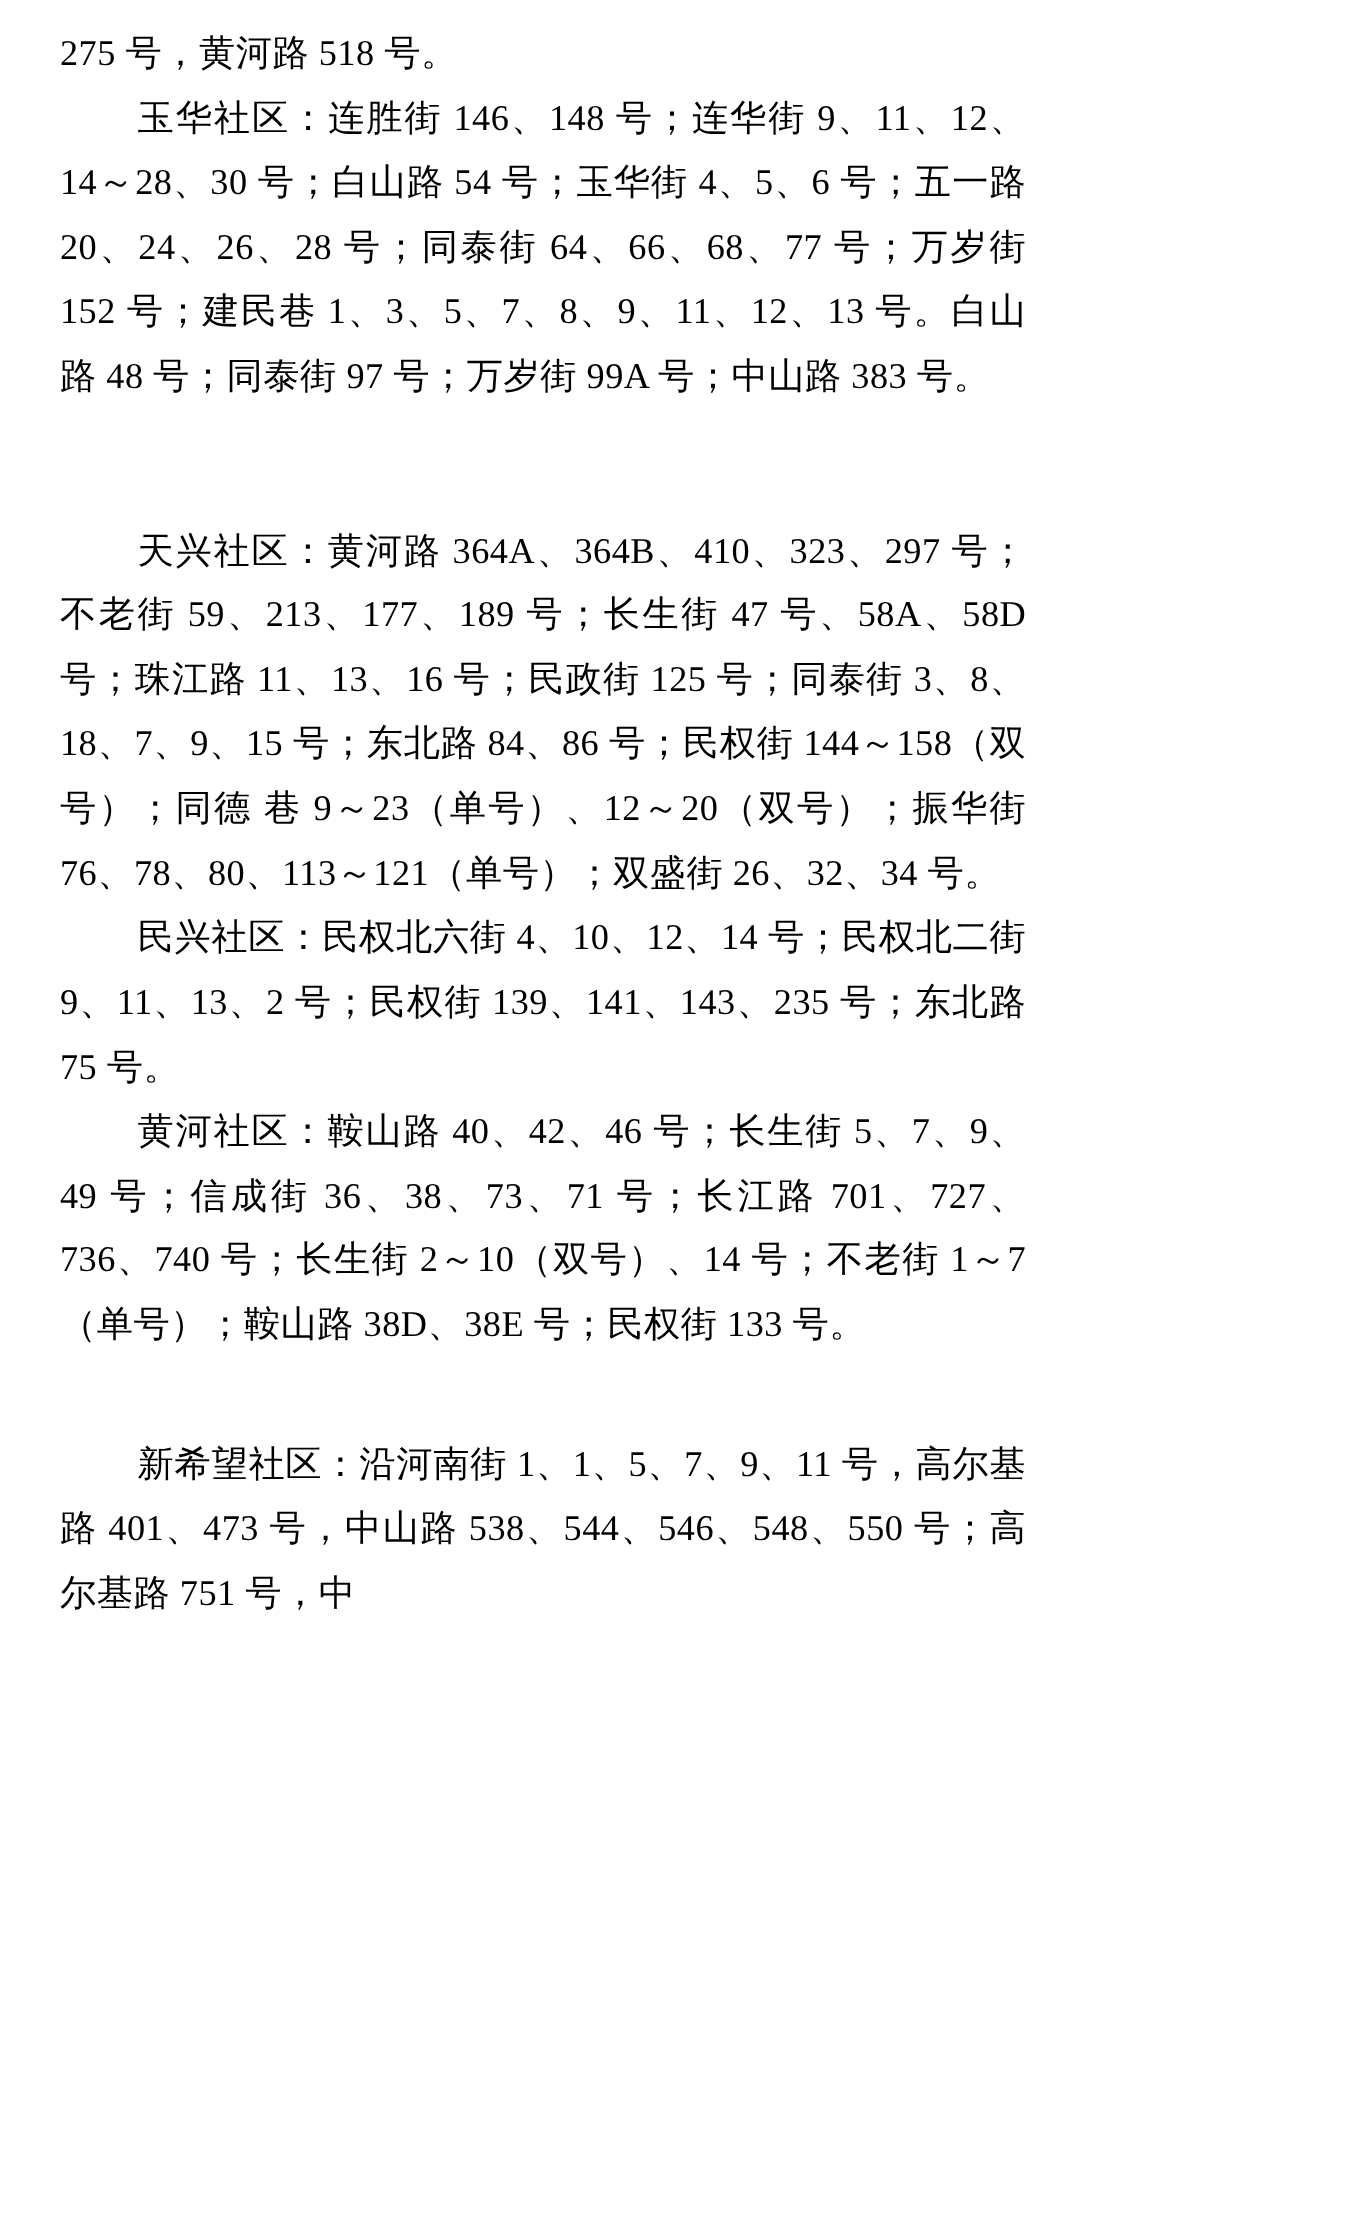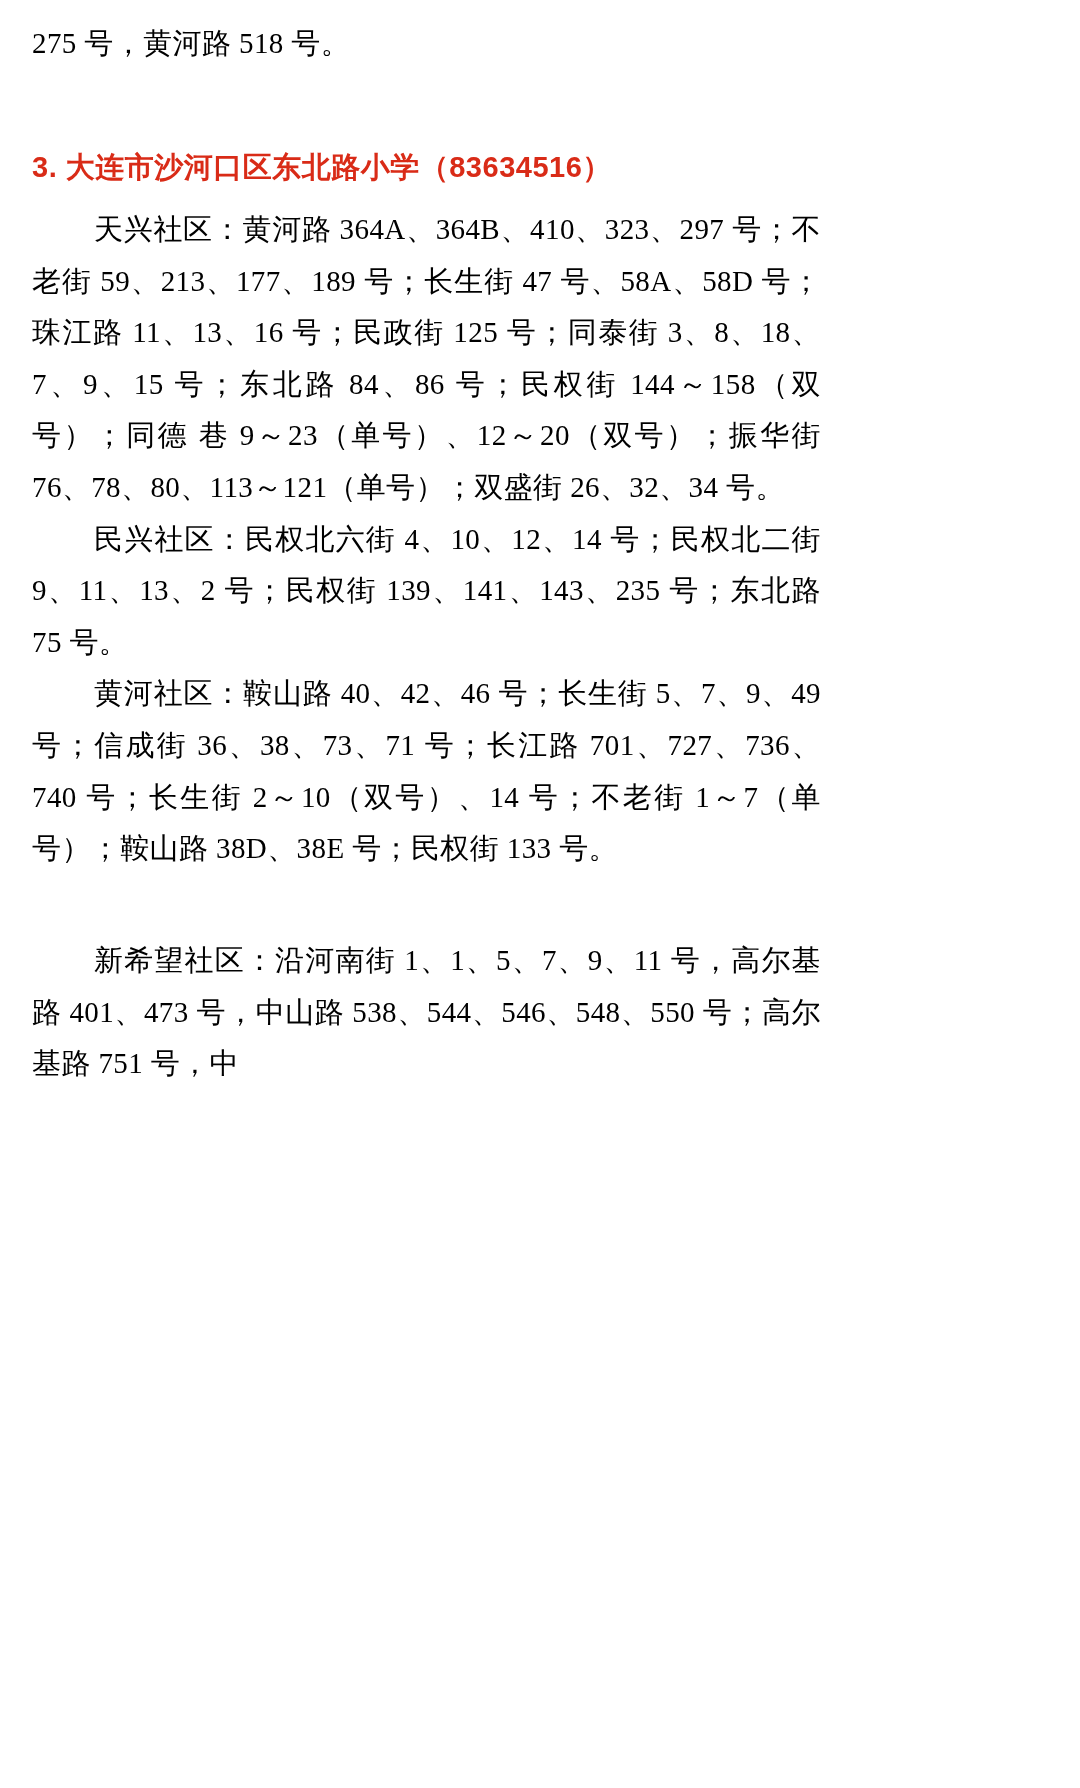--- a/index.html
+++ b/index.html
@@ -10,21 +10,21 @@
   body {
     width: 1080px;
     min-height: 1788px;
     font-family: "Liberation Serif", "DejaVu Serif", serif;
     color: #000000;
   }
   .page {
     width: 857px;
     min-height: 1788px;
     box-sizing: border-box;
-    padding: 18px 36px 20px 32px;
+    padding: 18px 36px 20px 48px;
     background: #ffffff;
   }
   .para {
     font-size: 29px;
     line-height: 1.78;
     text-align: justify;
     text-justify: inter-ideograph;
     margin: 0;
     letter-spacing: 0.4px;
   }
@@ -44,24 +44,24 @@
   .gap-md { height: 46px; }
   .gap-sm { height: 14px; }
 </style>
 </head>
 <body>
 
 <div class="page">
 
   <p class="para">275 号，黄河路 518 号。</p>
 
+  <p class="para indent">玉华社区：连胜街 146、148 号；连华街 9、11、12、14～28、30 号；白山路 54 号；玉华街 4、5、6 号；五一路 20、24、26、28 号；同泰街 64、66、68、77 号；万岁街 152 号；建民巷 1、3、5、7、8、9、11、12、13 号。白山路 48 号；同泰街 97 号；万岁街 99A 号；中山路 383 号。</p>
 
   <div class="gap-lg"></div>
 
-  <h2 class="heading">3. 大连市沙河口区东北路小学（83634516）</h2>
 
   <div class="gap-sm"></div>
 
   <p class="para indent">天兴社区：黄河路 364A、364B、410、323、297 号；不老街 59、213、177、189 号；长生街 47 号、58A、58D 号；珠江路 11、13、16 号；民政街 125 号；同泰街 3、8、18、7、9、15 号；东北路 84、86 号；民权街 144～158（双号）；同德 巷 9～23（单号）、12～20（双号）；振华街 76、78、80、113～121（单号）；双盛街 26、32、34 号。</p>
 
   <p class="para indent">民兴社区：民权北六街 4、10、12、14 号；民权北二街 9、11、13、2 号；民权街 139、141、143、235 号；东北路 75 号。</p>
 
   <p class="para indent">黄河社区：鞍山路 40、42、46 号；长生街 5、7、9、49 号；信成街 36、38、73、71 号；长江路 701、727、736、740 号；长生街 2～10（双号）、14 号；不老街 1～7（单号）；鞍山路 38D、38E 号；民权街 133 号。</p>
 
   <div class="gap-md"></div>

